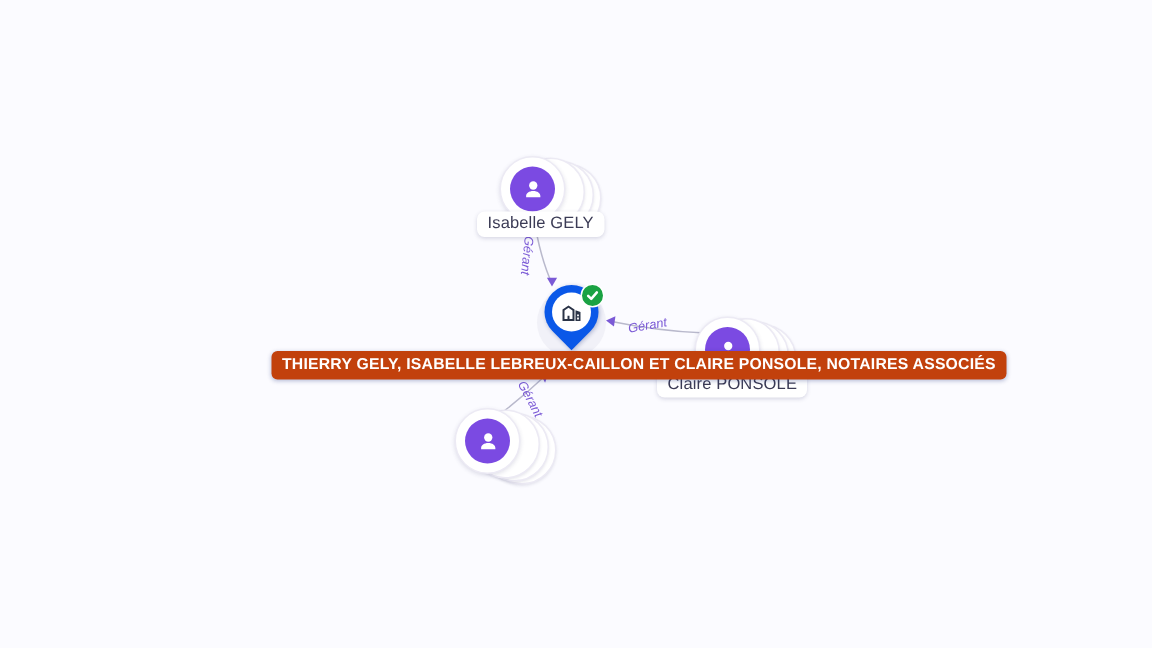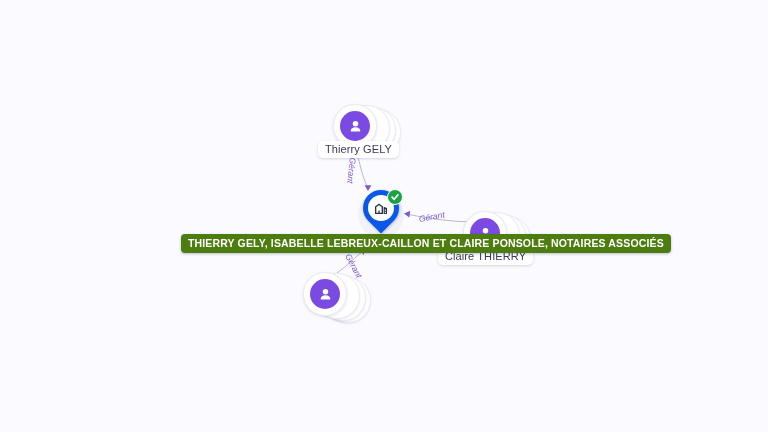--- a/index.html
+++ b/index.html
@@ -139,21 +139,21 @@
     align-items: center;
     justify-content: center;
     box-sizing: border-box;
   }
   .verified-badge svg { display: block; }
 
   #company-label {
     position: absolute;
     left: 181px;
     top: 234px;
-    background: #4d7c0f;
+    background: #c2410c;
     color: #ffffff;
     font-size: 10.5px;
     font-weight: bold;
     letter-spacing: 0.15px;
     padding: 3px 7px 4px 7px;
     border-radius: 4px;
     white-space: nowrap;
     box-shadow: 0 1px 3px rgba(20,40,120,0.3);
   }
 
@@ -213,36 +213,36 @@
     <div class="stack-card s1"></div>
     <div class="avatar-disc">
       <div class="avatar-inner">
         <svg width="17" height="17" viewBox="0 0 24 24" fill="#ffffff">
           <circle cx="12" cy="8" r="3.9"></circle>
           <path d="M12 13.2c-4 0-6.7 2.2-6.7 4.6V19h13.4v-1.2c0-2.4-2.7-4.6-6.7-4.6z"></path>
         </svg>
       </div>
     </div>
   </div>
-  <span class="node-label" style="left:318px; top:141px;">Thierry GELY</span>
+  <span class="node-label" style="left:318px; top:141px;">Isabelle GELY</span>
 
   <div class="person-node" style="left:463px; top:211px;">
     <div class="stack-card s3"></div>
     <div class="stack-card s2"></div>
     <div class="stack-card s1"></div>
     <div class="avatar-disc">
       <div class="avatar-inner">
         <svg width="17" height="17" viewBox="0 0 24 24" fill="#ffffff">
           <circle cx="12" cy="8" r="3.9"></circle>
           <path d="M12 13.2c-4 0-6.7 2.2-6.7 4.6V19h13.4v-1.2c0-2.4-2.7-4.6-6.7-4.6z"></path>
         </svg>
       </div>
     </div>
   </div>
-  <span class="node-label" style="left:438px; top:248px;">Claire THIERRY</span>
+  <span class="node-label" style="left:438px; top:248px;">Claire PONSOLE</span>
 
   <div class="person-node" style="left:303px; top:272px;">
     <div class="stack-card s3"></div>
     <div class="stack-card s2"></div>
     <div class="stack-card s1"></div>
     <div class="avatar-disc">
       <div class="avatar-inner">
         <svg width="17" height="17" viewBox="0 0 24 24" fill="#ffffff">
           <circle cx="12" cy="8" r="3.9"></circle>
           <path d="M12 13.2c-4 0-6.7 2.2-6.7 4.6V19h13.4v-1.2c0-2.4-2.7-4.6-6.7-4.6z"></path>

